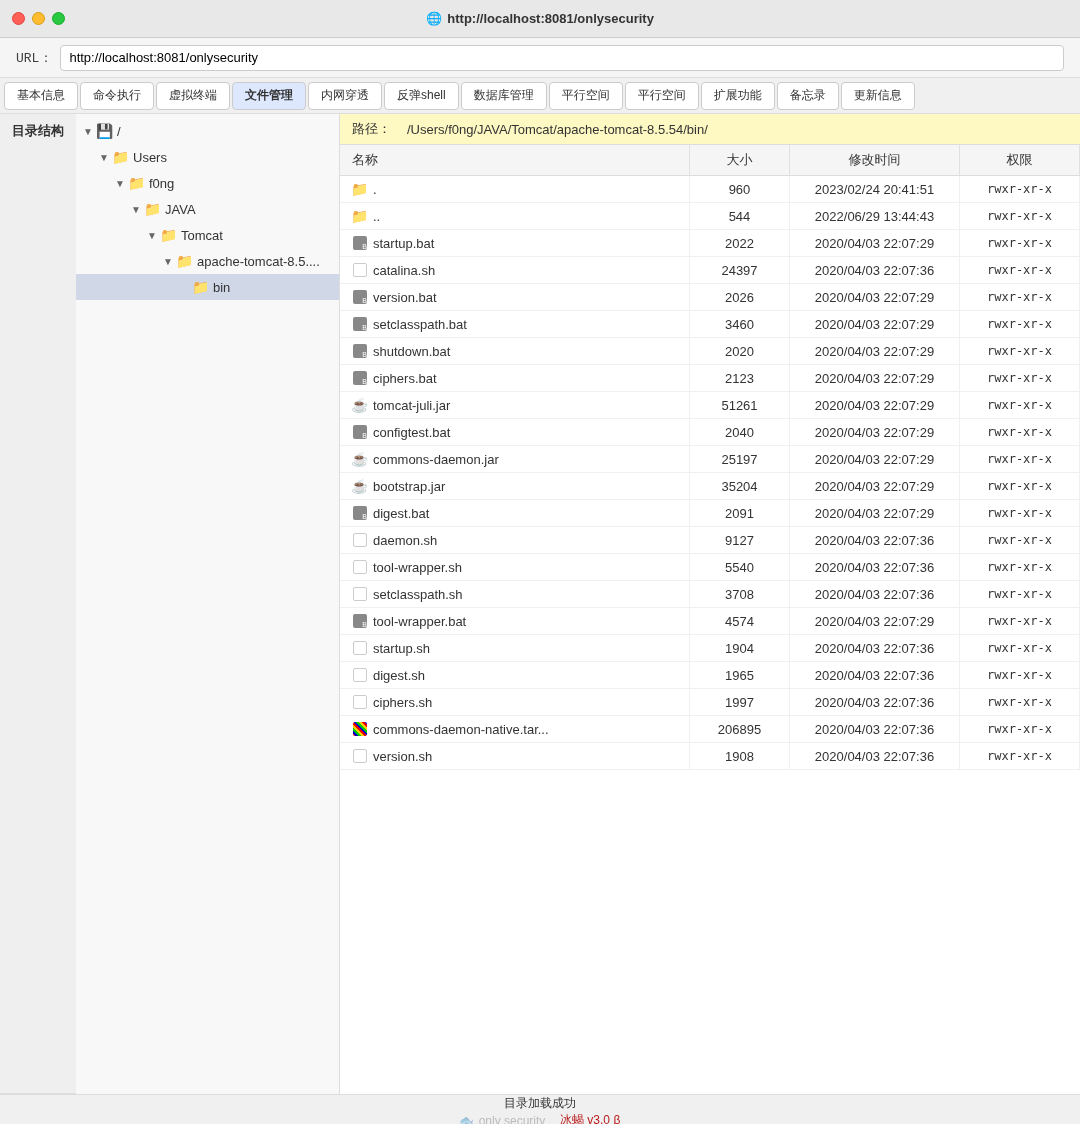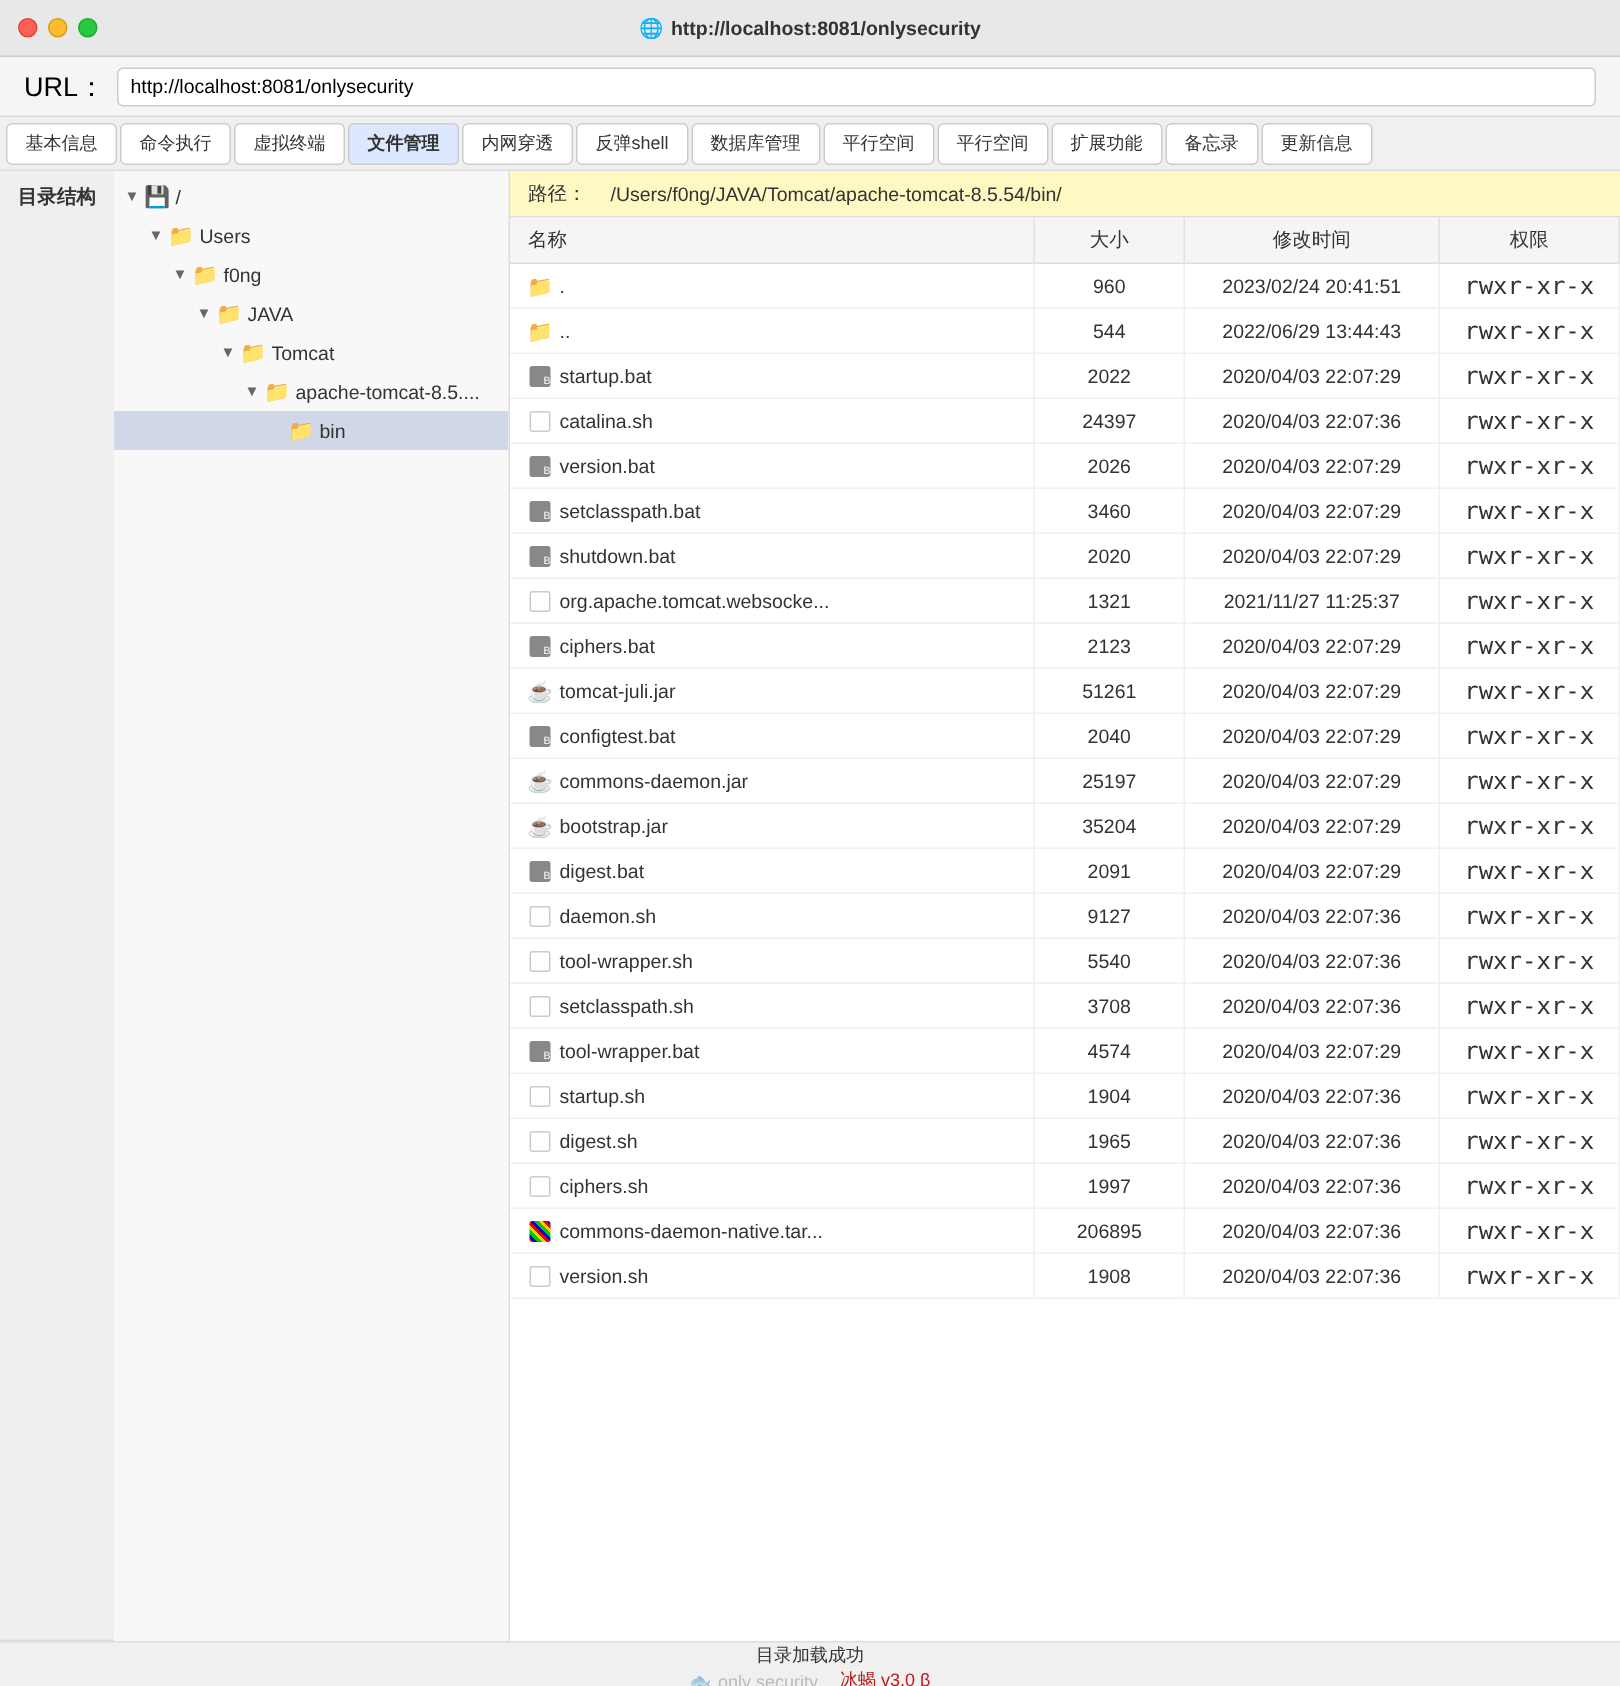--- a/index.html
+++ b/index.html
@@ -51,23 +51,24 @@
     .url-bar {
       background: #f5f5f5;
       height: 40px;
       display: flex;
       align-items: center;
       padding: 0 16px;
       border-bottom: 1px solid #ddd;
       gap: 8px;
     }
     .url-label {
-      font-size: 18px;
-      color: #000000;
+      font-size: 13px;
+      color: #404040;
       font-weight: 500;
+      font-family: Liberation Mono, monospace;
     }
     .url-input {
       flex: 1;
       height: 26px;
       border: 1px solid #ccc;
       border-radius: 4px;
       padding: 0 8px;
       font-size: 13px;
       background: white;
       outline: none;
@@ -224,21 +225,21 @@
     }
     .file-icon {
       width: 16px;
       height: 16px;
       display: inline-flex;
       align-items: center;
       justify-content: center;
       font-size: 13px;
       flex-shrink: 0;
     }
-    .permissions { color: #333; font-family: monospace; font-size: 16px; margin-top: 26px; }
+    .permissions { color: #333; font-family: monospace; font-size: 12px; margin-top: 26px; }
 
     
     .status-bar {
       height: 30px;
       background: #f0f0f0;
       border-top: 1px solid #ddd;
       display: flex;
       align-items: center;
       justify-content: space-between;
       padding: 0 12px;
@@ -453,33 +454,20 @@
                 </div>
               </td>
               <td>2020</td>
               <td>2020/04/03 22:07:29</td>
               <td class="permissions">rwxr-xr-x</td>
             </tr>
             <tr>
               <td>
                 <div class="file-name-cell">
                   <span class="file-icon">
-                    <span style="display:inline-block;width:14px;height:14px;background:#fff;border:1px solid #ccc;border-radius:2px;vertical-align:middle"></span>
-                  </span>
-                  <span>org.apache.tomcat.websocke...</span>
-                </div>
-              </td>
-              <td>1321</td>
-              <td>2021/11/27 11:25:37</td>
-              <td class="permissions">rwxr-xr-x</td>
-            </tr>
-            <tr>
-              <td>
-                <div class="file-name-cell">
-                  <span class="file-icon">
                     <span style="display:inline-block;width:14px;height:14px;background:#888;border-radius:2px;vertical-align:middle;position:relative">
                       <span style="position:absolute;bottom:0;right:0;font-size:7px;color:white;line-height:1">B</span>
                     </span>
                   </span>
                   <span>ciphers.bat</span>
                 </div>
               </td>
               <td>2123</td>
               <td>2020/04/03 22:07:29</td>
               <td class="permissions">rwxr-xr-x</td>

